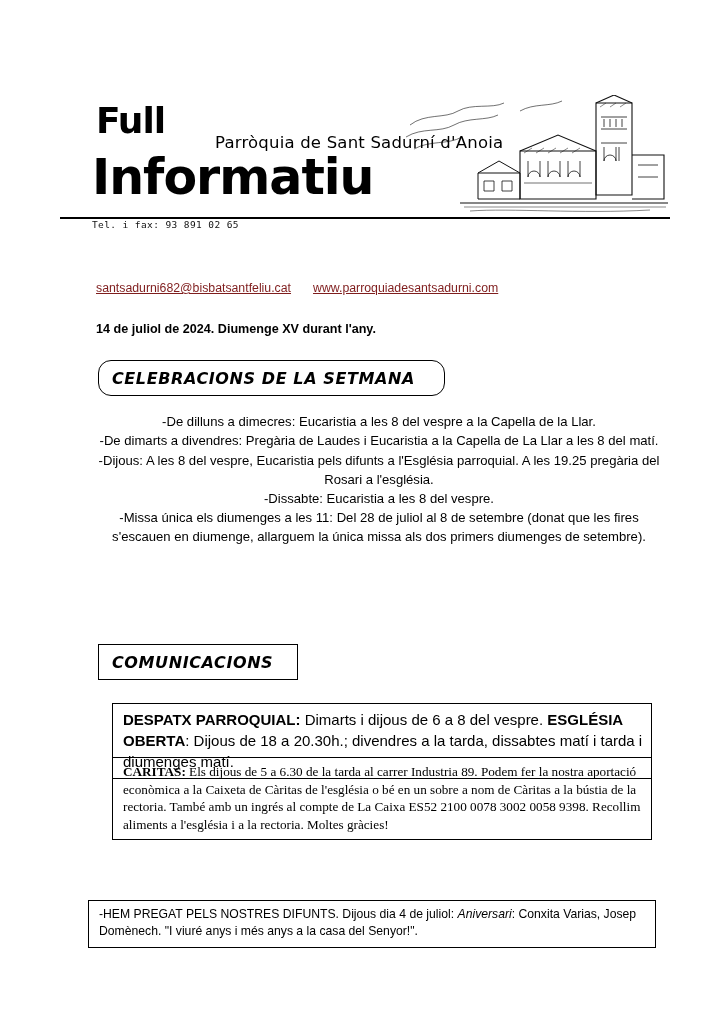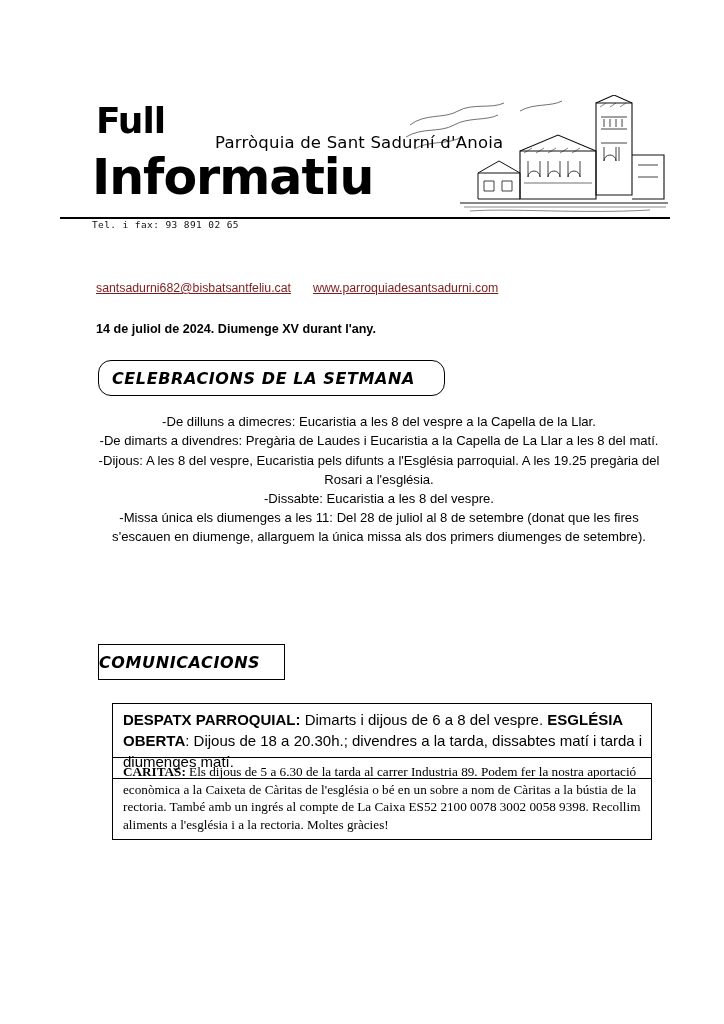--- a/index.html
+++ b/index.html
@@ -130,20 +130,21 @@
     font-size: 16px;
     padding-left: 13px;
     border-radius: 13px;
   }
   #comunicacions-box {
     left: 98px;
     top: 644px;
     width: 185px;
     height: 34px;
     font-size: 16px;
+    padding-left: 13px;
   }
 
   
   .body-block {
     position: absolute;
     left: 98px;
     width: 562px;
     font-size: 13.1px;
     line-height: 1.44;
     text-align: center;
@@ -268,14 +269,17 @@
 
   <div class="notice" id="despatx-box">
     <span class="b">DESPATX PARROQUIAL:</span><span> Dimarts i dijous de 6 a 8 del vespre. </span><span class="b">ESGLÉSIA OBERTA</span><span>: Dijous de 18 a 20.30h.; divendres a la tarda, dissabtes matí i tarda i diumenges matí.</span>
   </div>
 
   <div class="notice" id="caritas-box">
     <span class="b">CÀRITAS:</span><span> Els dijous de 5 a 6.30 de la tarda al carrer Industria 89. Podem fer la nostra aportació econòmica a la Caixeta de Càritas de l'església o bé en un sobre a nom de Càritas a la bústia de la rectoria. També amb un ingrés al compte de La Caixa ES52 2100 0078 3002 0058 9398. Recollim aliments a l'església i a la rectoria. Moltes gràcies!</span>
   </div>
 
 
+  <div class="notice" id="difunts-box">
+    <span>-HEM PREGAT PELS NOSTRES DIFUNTS. Dijous dia 4 de juliol: </span><span class="it">Aniversari</span><span>: Conxita Varias, Josep Domènech. "I viuré anys i més anys a la casa del Senyor!".</span>
+  </div>
 
 </div>
 
 </body></html>

